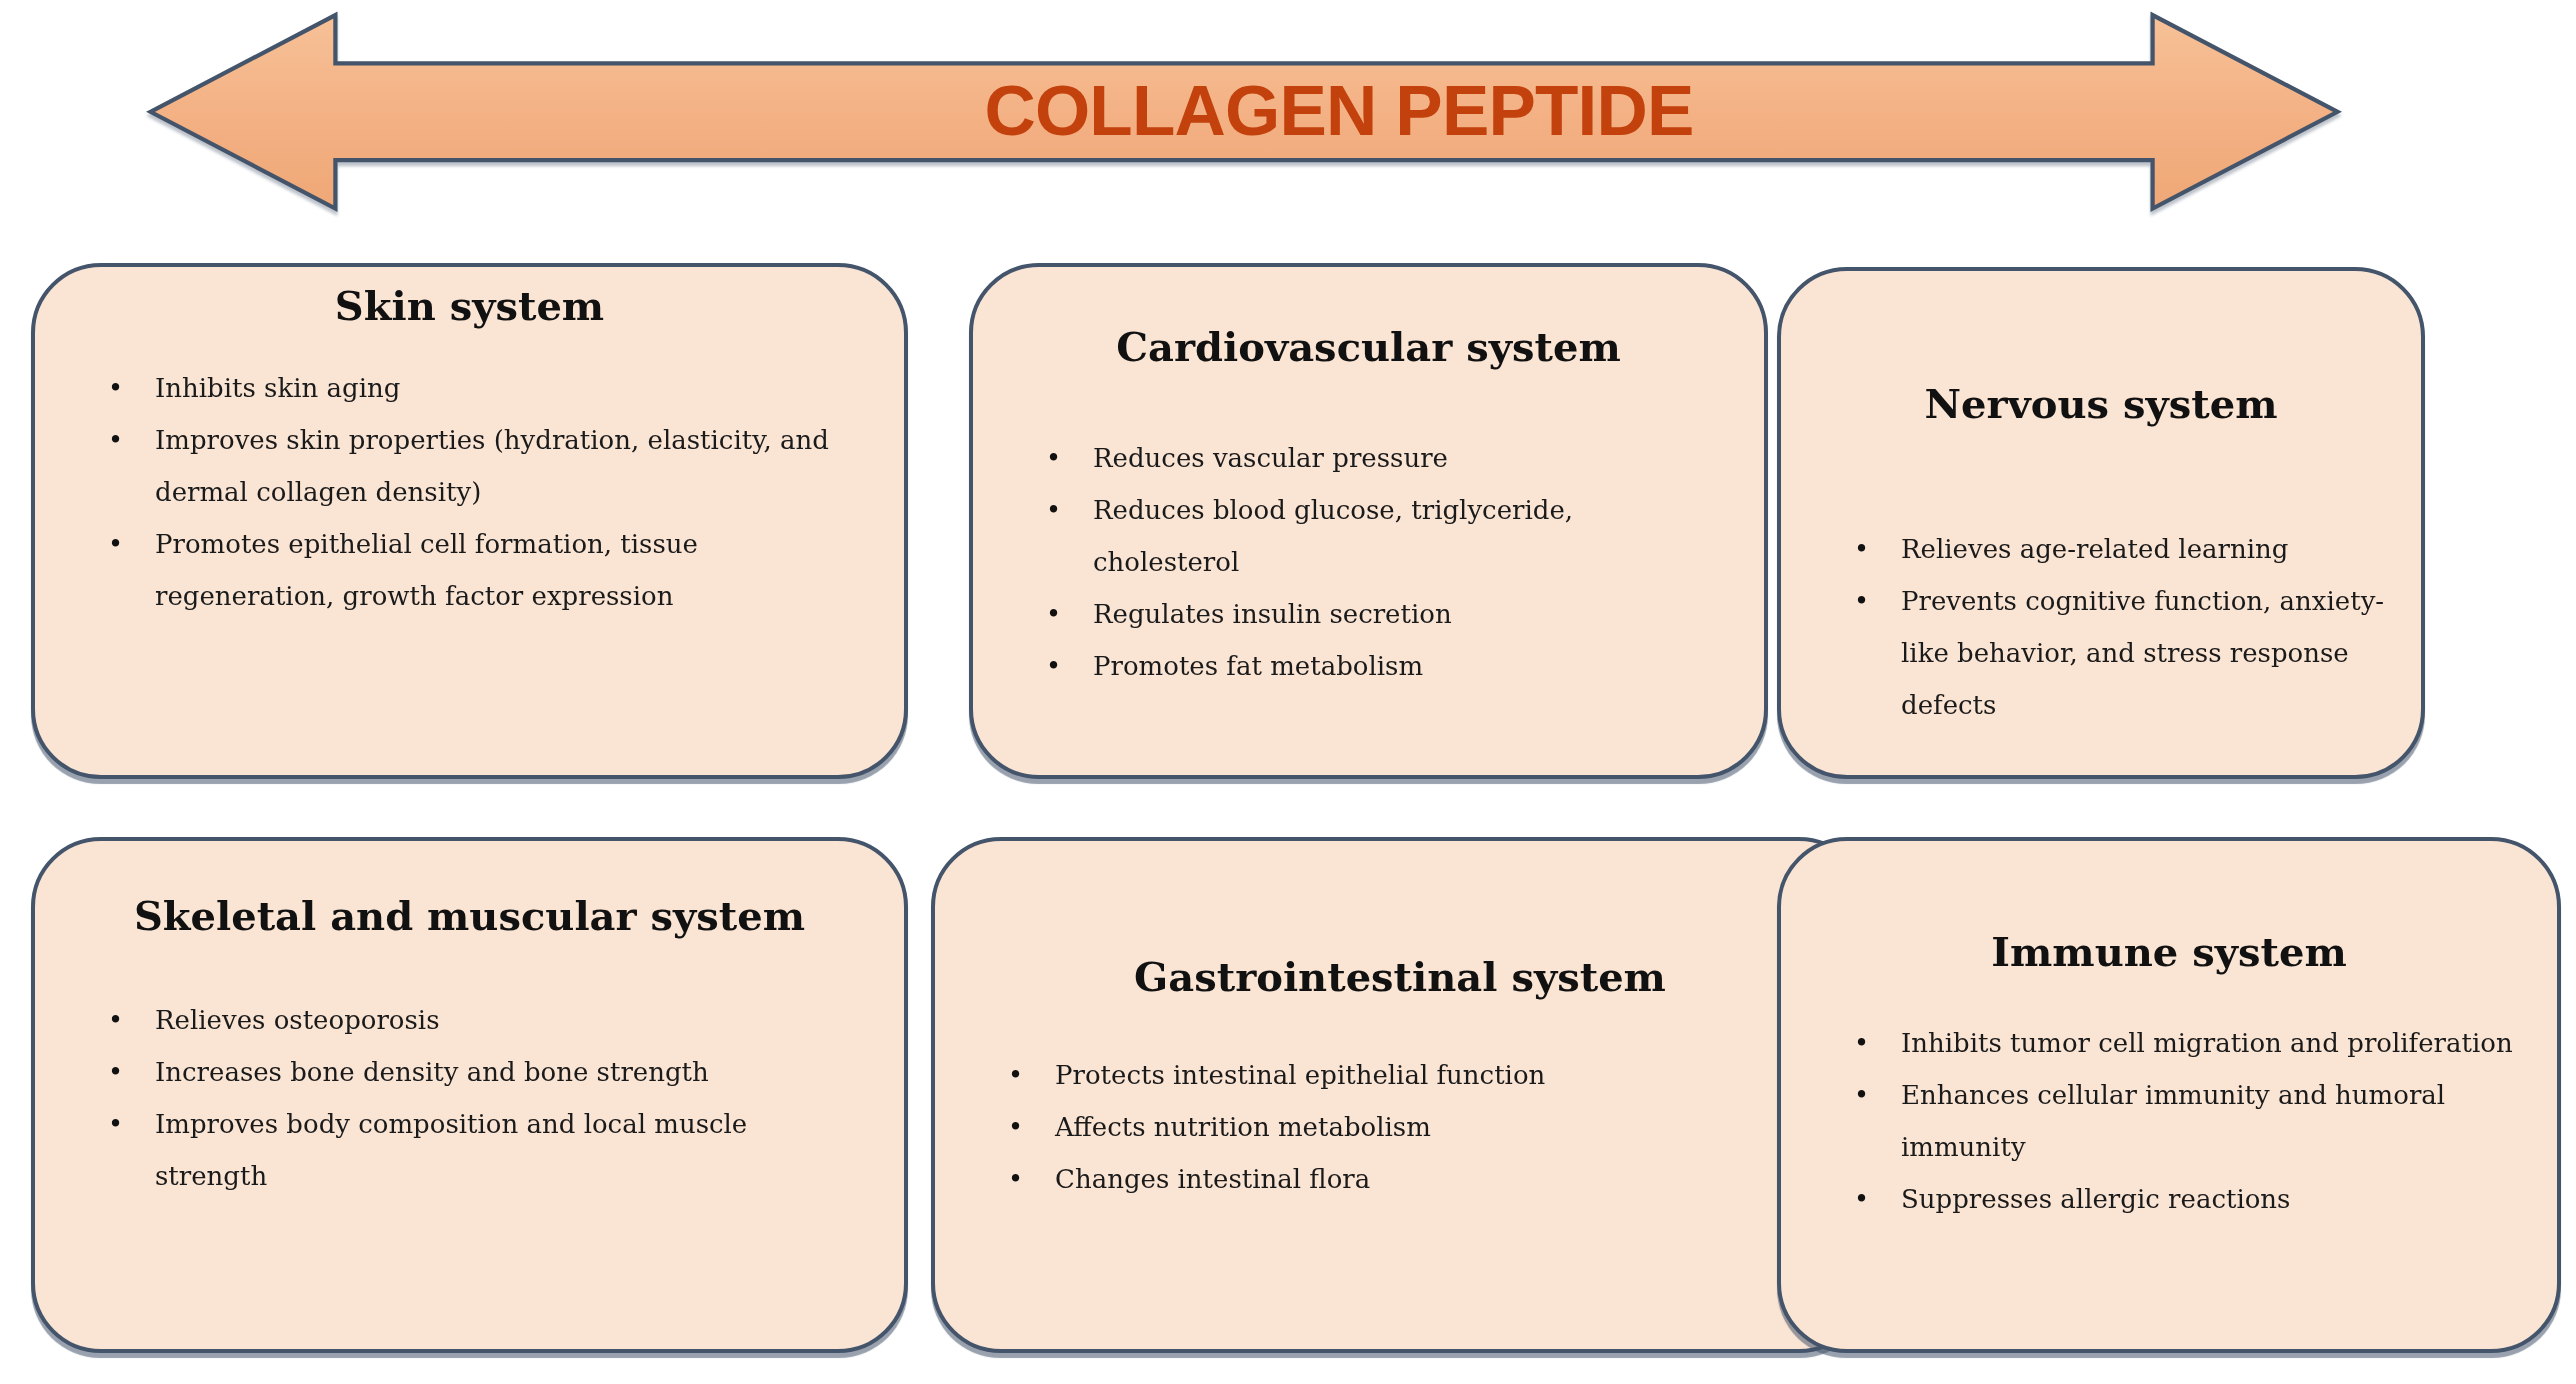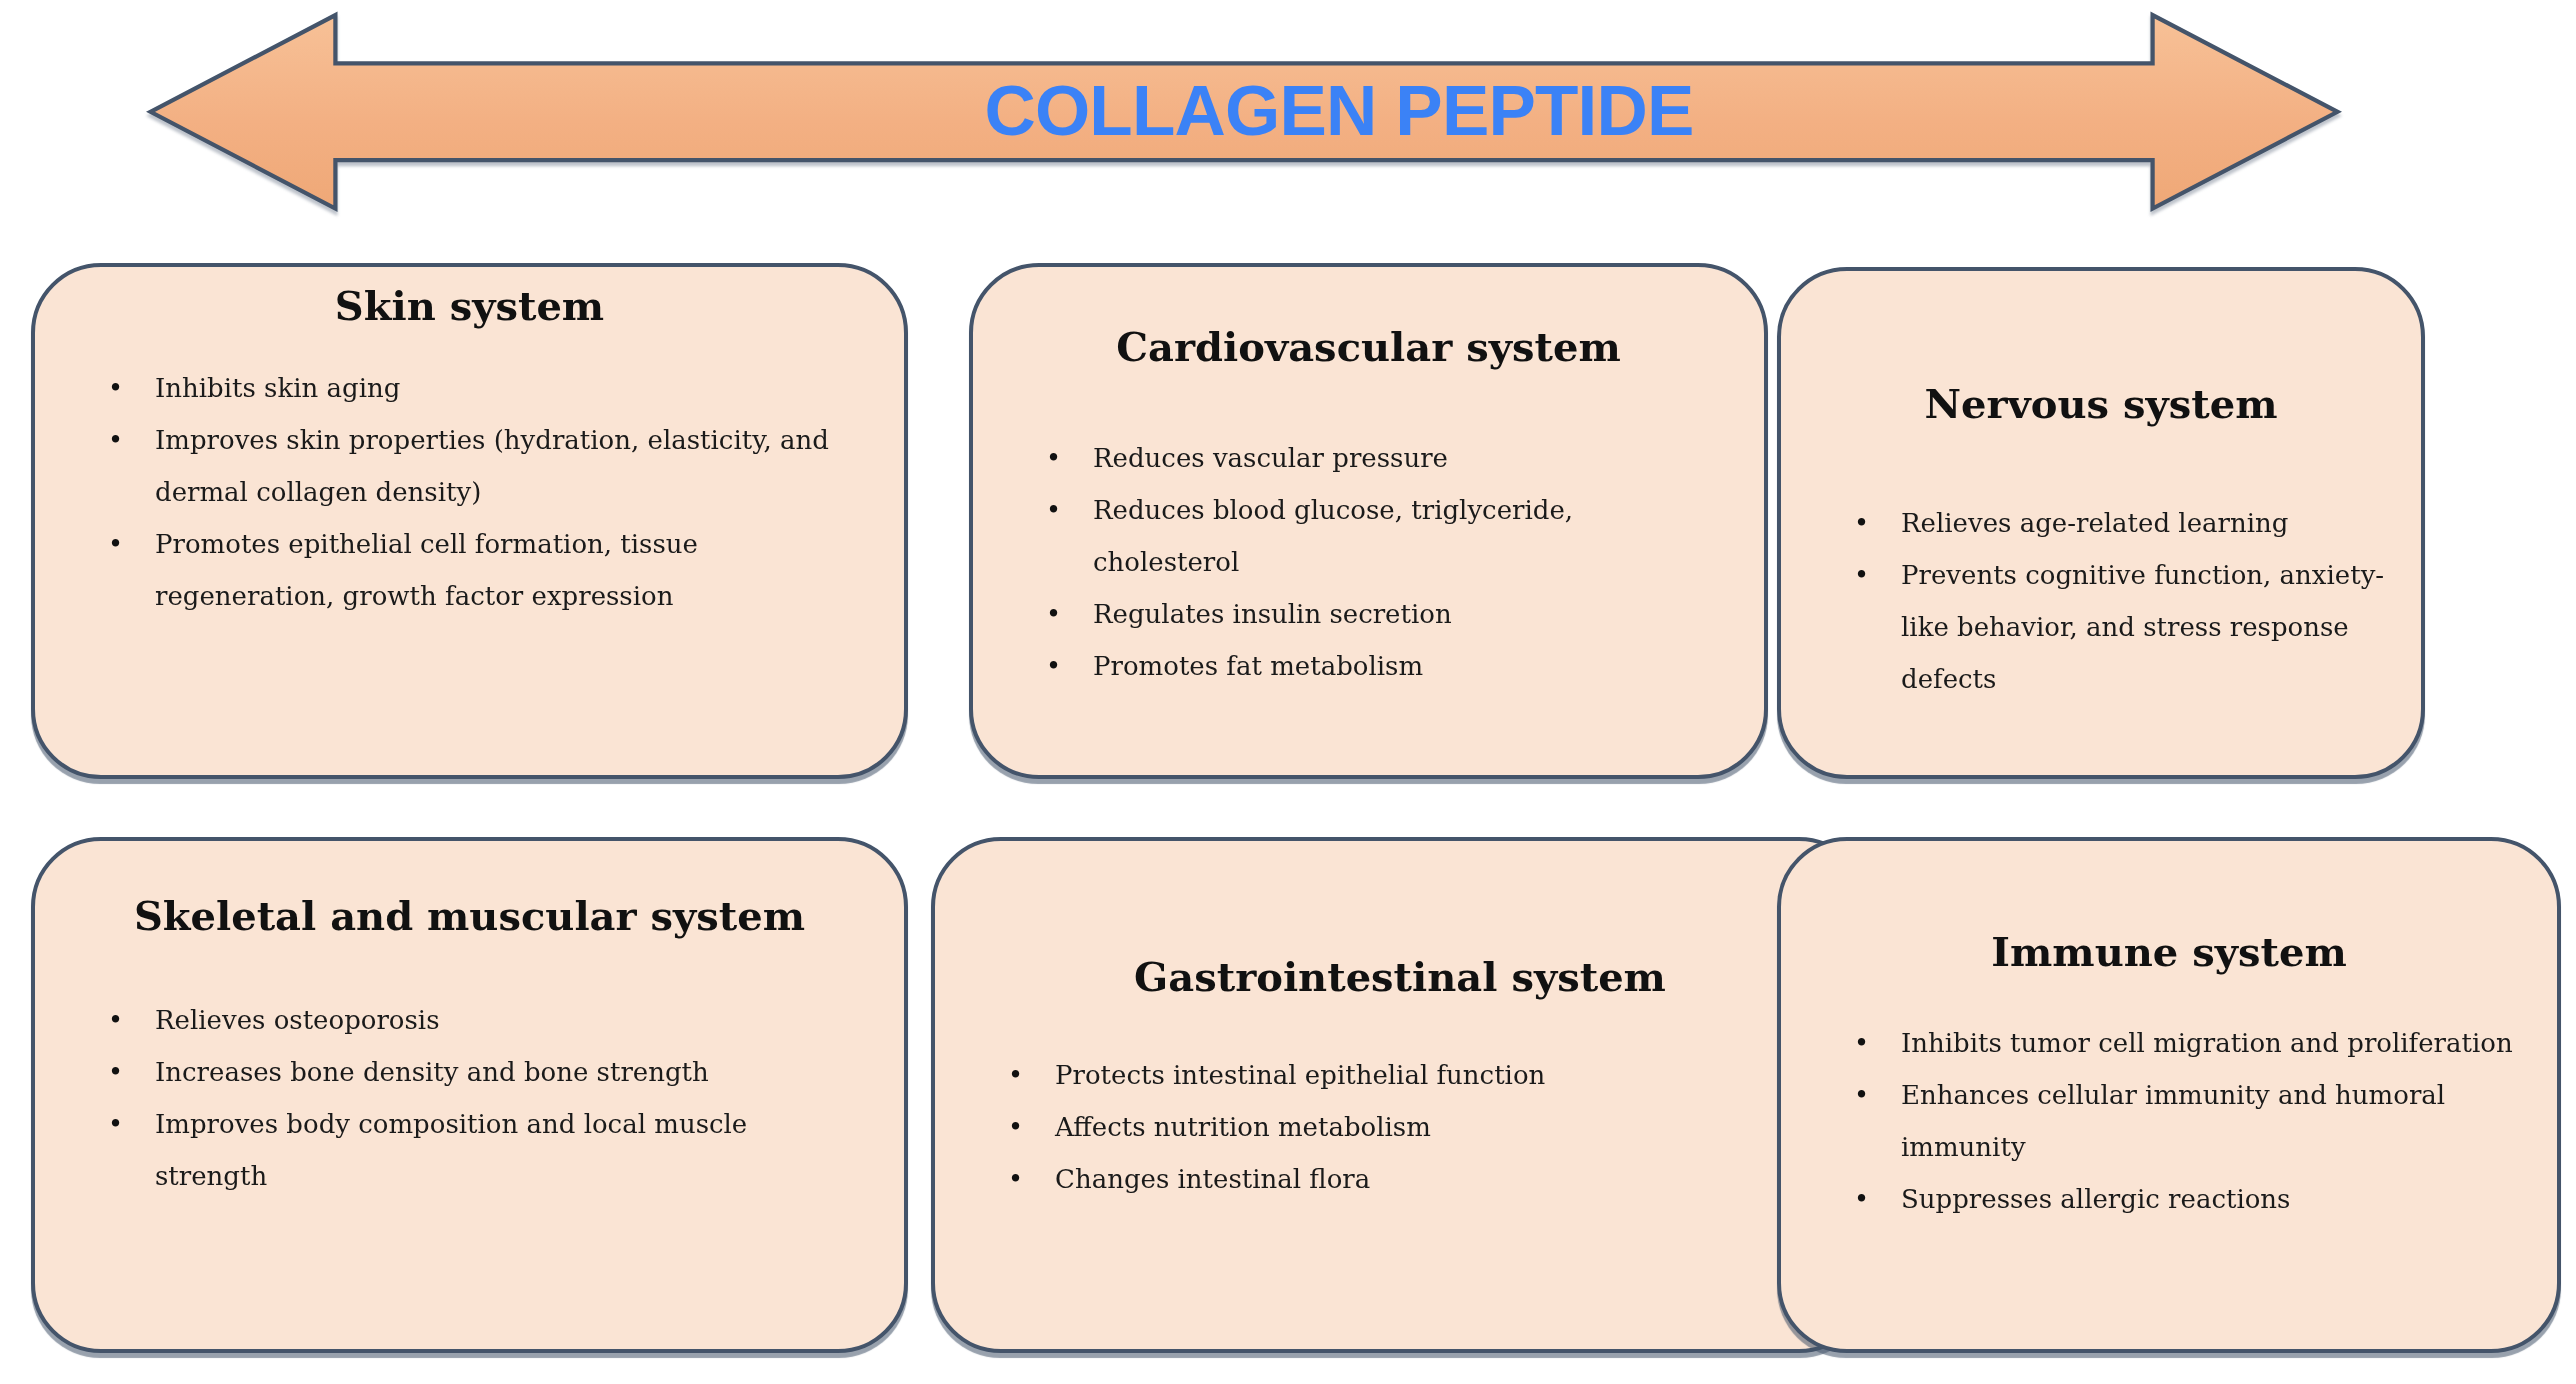--- a/index.html
+++ b/index.html
@@ -25,21 +25,21 @@
   .arrow-label {
     position: absolute; inset: 0;
     display: flex; align-items: center; justify-content: center;
   }
   .arrow-label span {
     transform: translateX(95px) translateY(-3.4px);
     font-family: "Liberation Sans", sans-serif;
     font-weight: 700;
     font-size: 71px;
     letter-spacing: -0.8px;
-    color: #3b82f6;
+    color: #c2410c;
     white-space: nowrap;
   }
 
   
   .box {
     position: absolute;
     box-sizing: border-box;
     background: #FAE4D4;
     border: 4.2px solid #44546A;
     border-radius: 70px;
@@ -84,21 +84,21 @@
 
   .b0 h2 { padding-top: 15.3px;  }
   .b1 h2 { padding-top: 56px;  }
   .b2 h2 { padding-top: 109px; }
   .b3 h2 { padding-top: 51px;  }
   .b4 h2 { padding-top: 112px; }
   .b5 h2 { padding-top: 87px; }
 
   .b0 ul { margin-top: 32px; padding: 0 31px  0 42px; }
   .b1 ul { margin-top: 61px; padding: 0 127px 0 42px; }
-  .b2 ul { margin-top: 69px; padding: 0 23px 0 42px; }
+  .b2 ul { margin-top: 95px; padding: 0 23px 0 42px; }
   .b3 ul { margin-top: 54px; padding: 0 93px 0 42px; }
   .b4 ul { margin-top: 48px; padding: 0 136px 0 42px; }
   .b5 ul { margin-top: 41px; padding: 0 34px  0 42px; }
 </style>
 </head>
 <body>
 
 <div>
 
   <div class="arrow-wrap">

